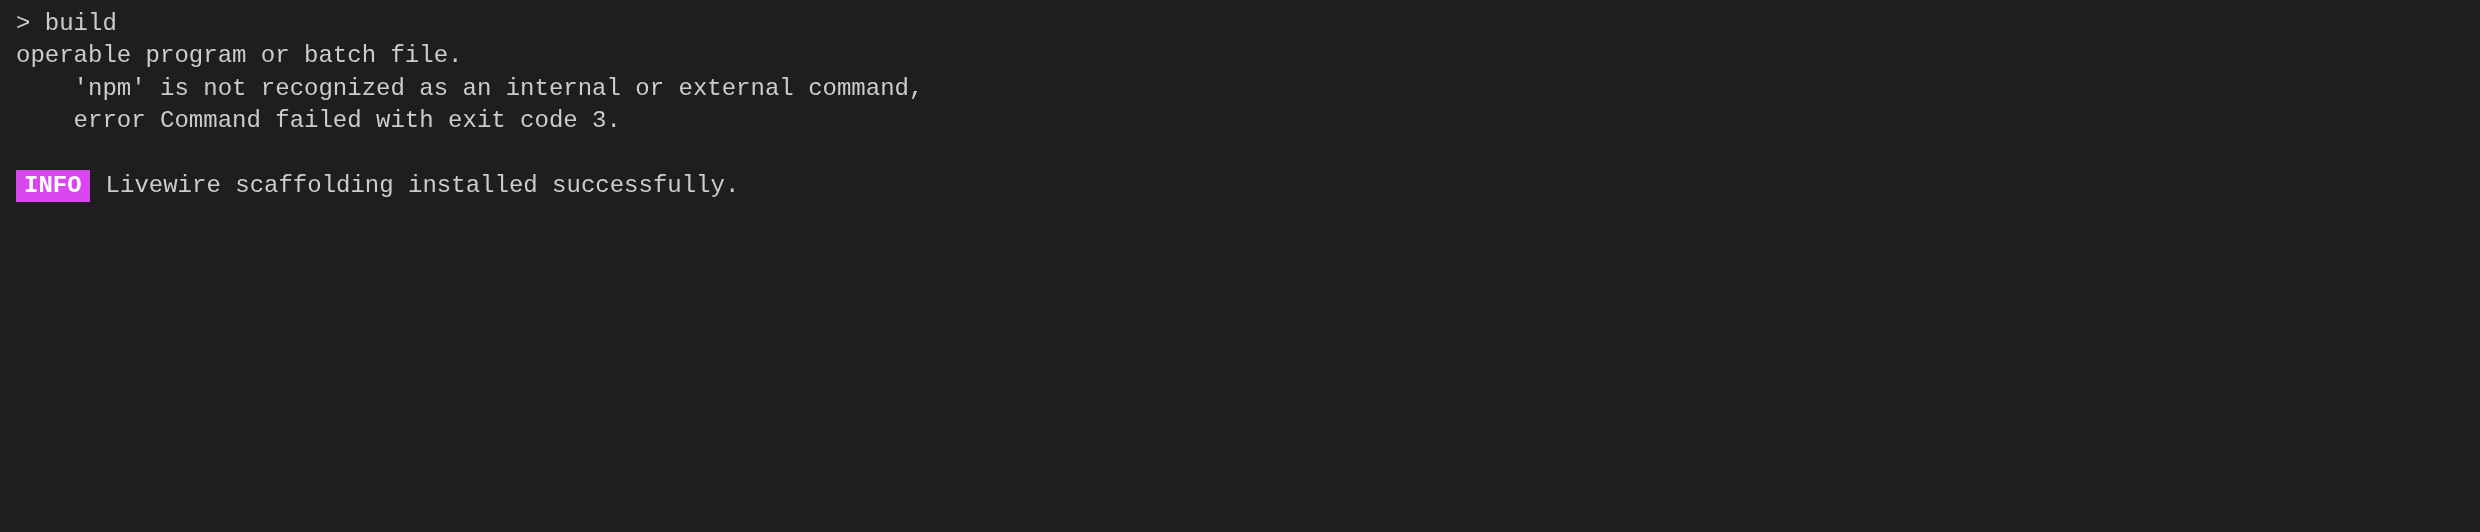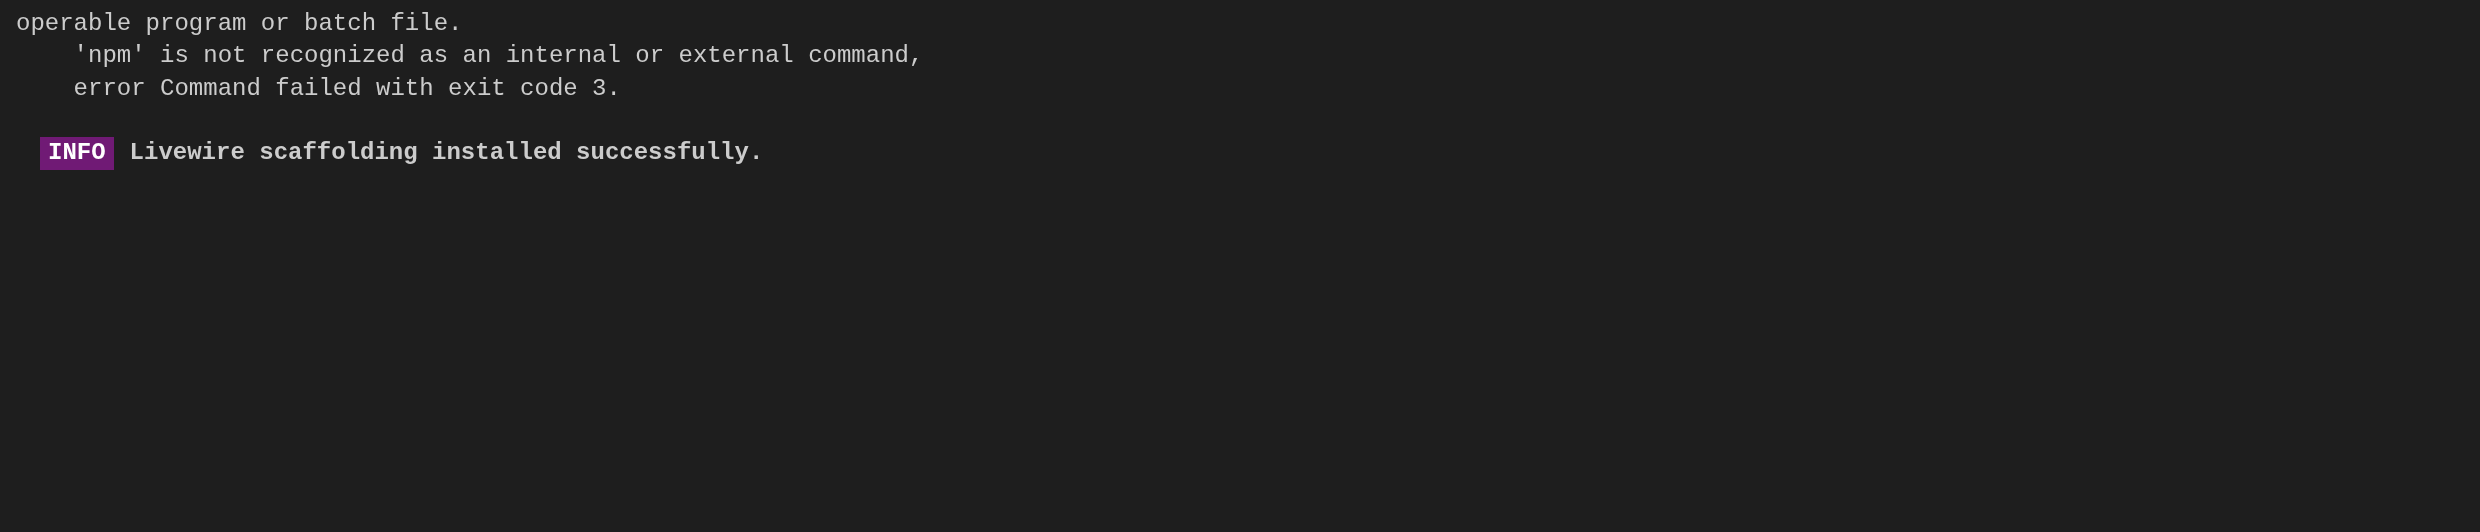--- a/index.html
+++ b/index.html
@@ -25,39 +25,38 @@
   .line {
     white-space: pre;
     padding: 0 16px;
   }
   .info-line {
     padding: 0 16px;
     display: flex;
     align-items: center;
   }
   .info-badge {
-    background-color: #701a75;
+    background-color: #d946ef;
     color: #ffffff;
     padding: 0 8px;
     font-weight: bold;
-    margin-left: 24px;
     margin-right: 16px;
   }
   .info-text {
     color: #cccccc;
-    font-weight: bold;
   }
   .blank-line {
     height: 32px;
   }
 </style>
 </head>
 <body>
 
 <div class="terminal">
+  <div class="line">&gt; build</div>
   <div class="line"></div>
   <div class="line">operable program or batch file.</div>
   <div class="line">    'npm' is not recognized as an internal or external command,</div>
   <div class="line">    error Command failed with exit code 3.</div>
   <div class="blank-line"></div>
   <div class="info-line">
     <span class="info-badge">INFO</span>
     <span class="info-text">Livewire scaffolding installed successfully.</span>
   </div>
 </div>

